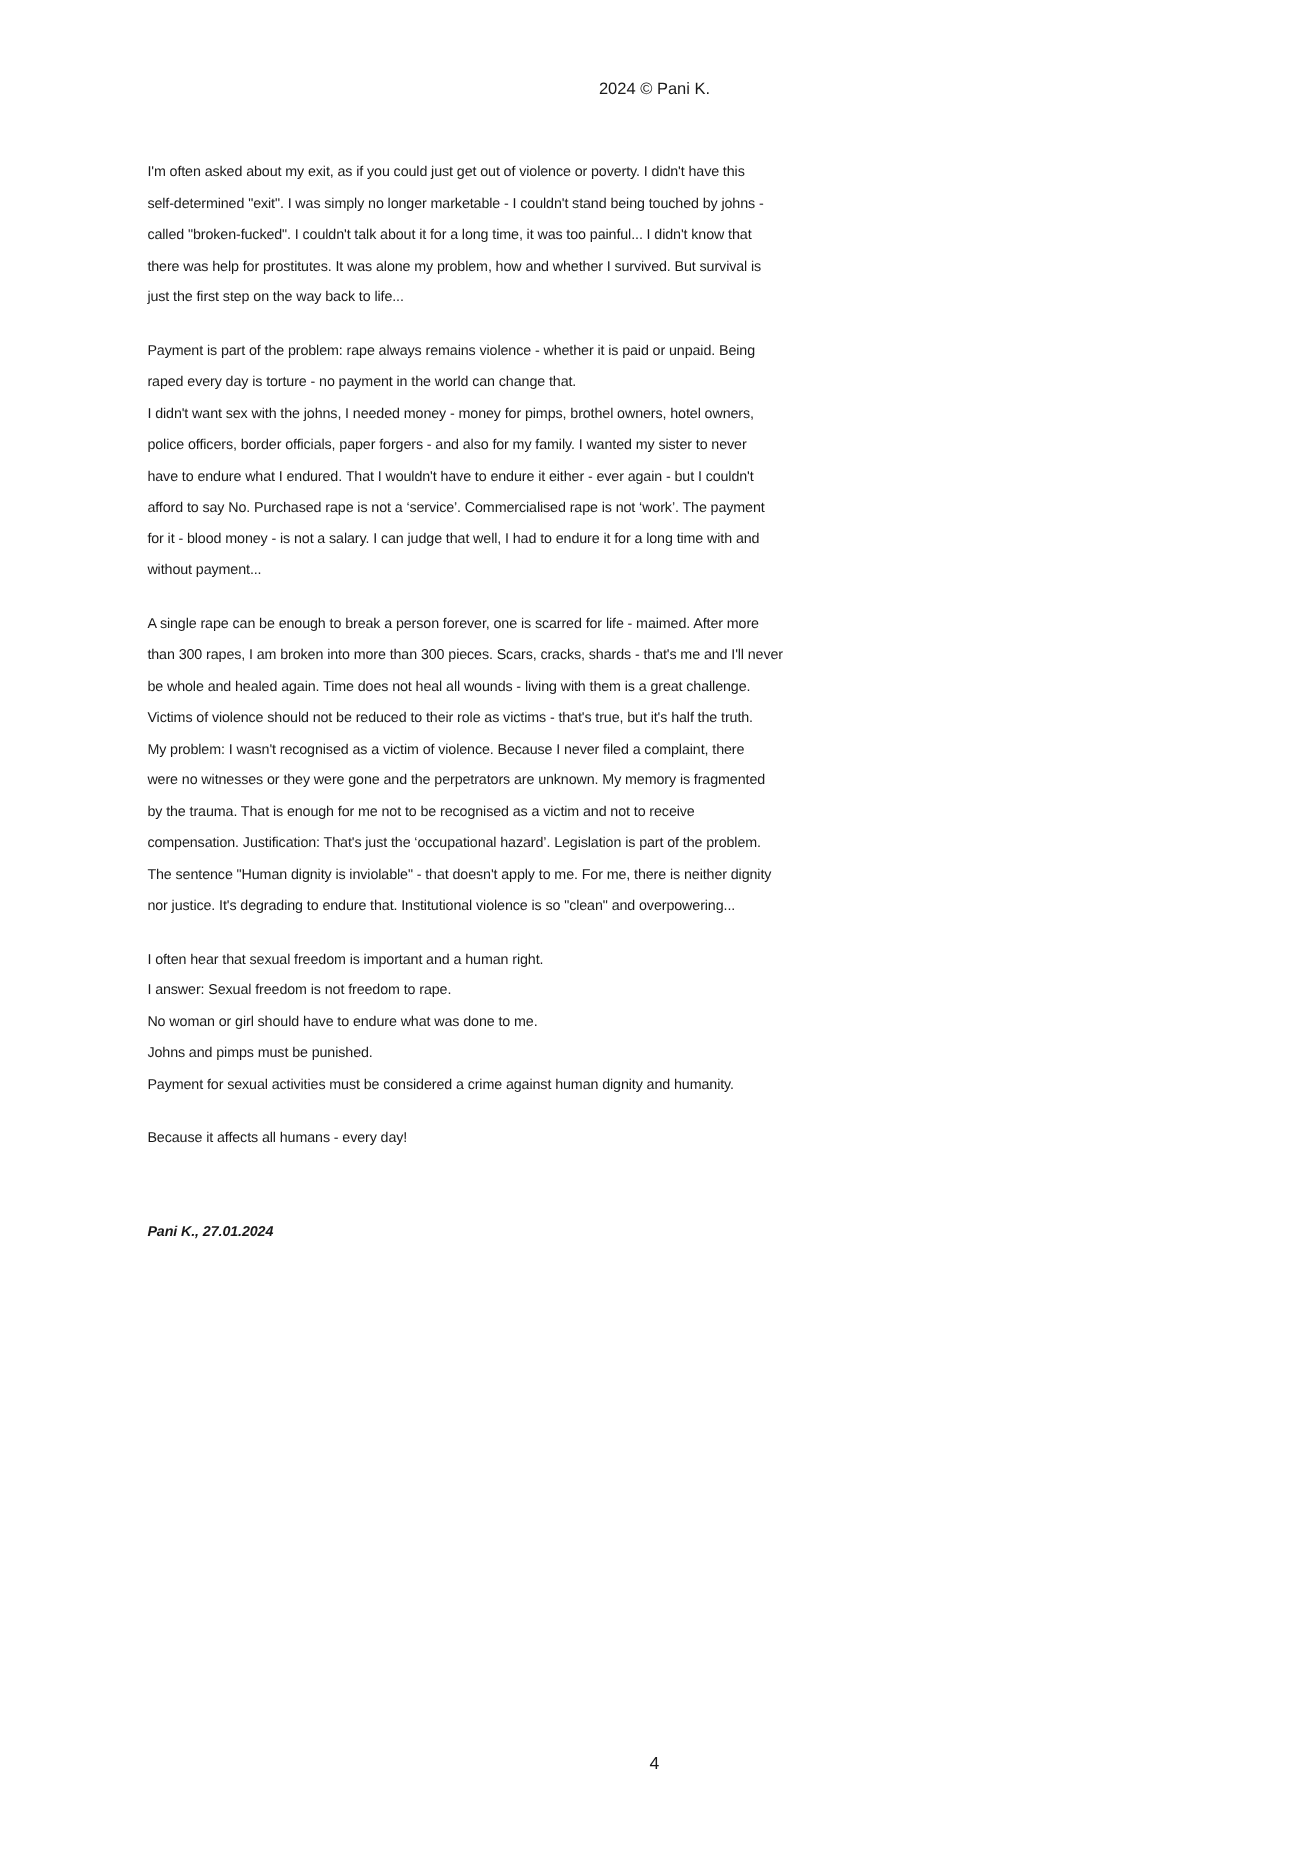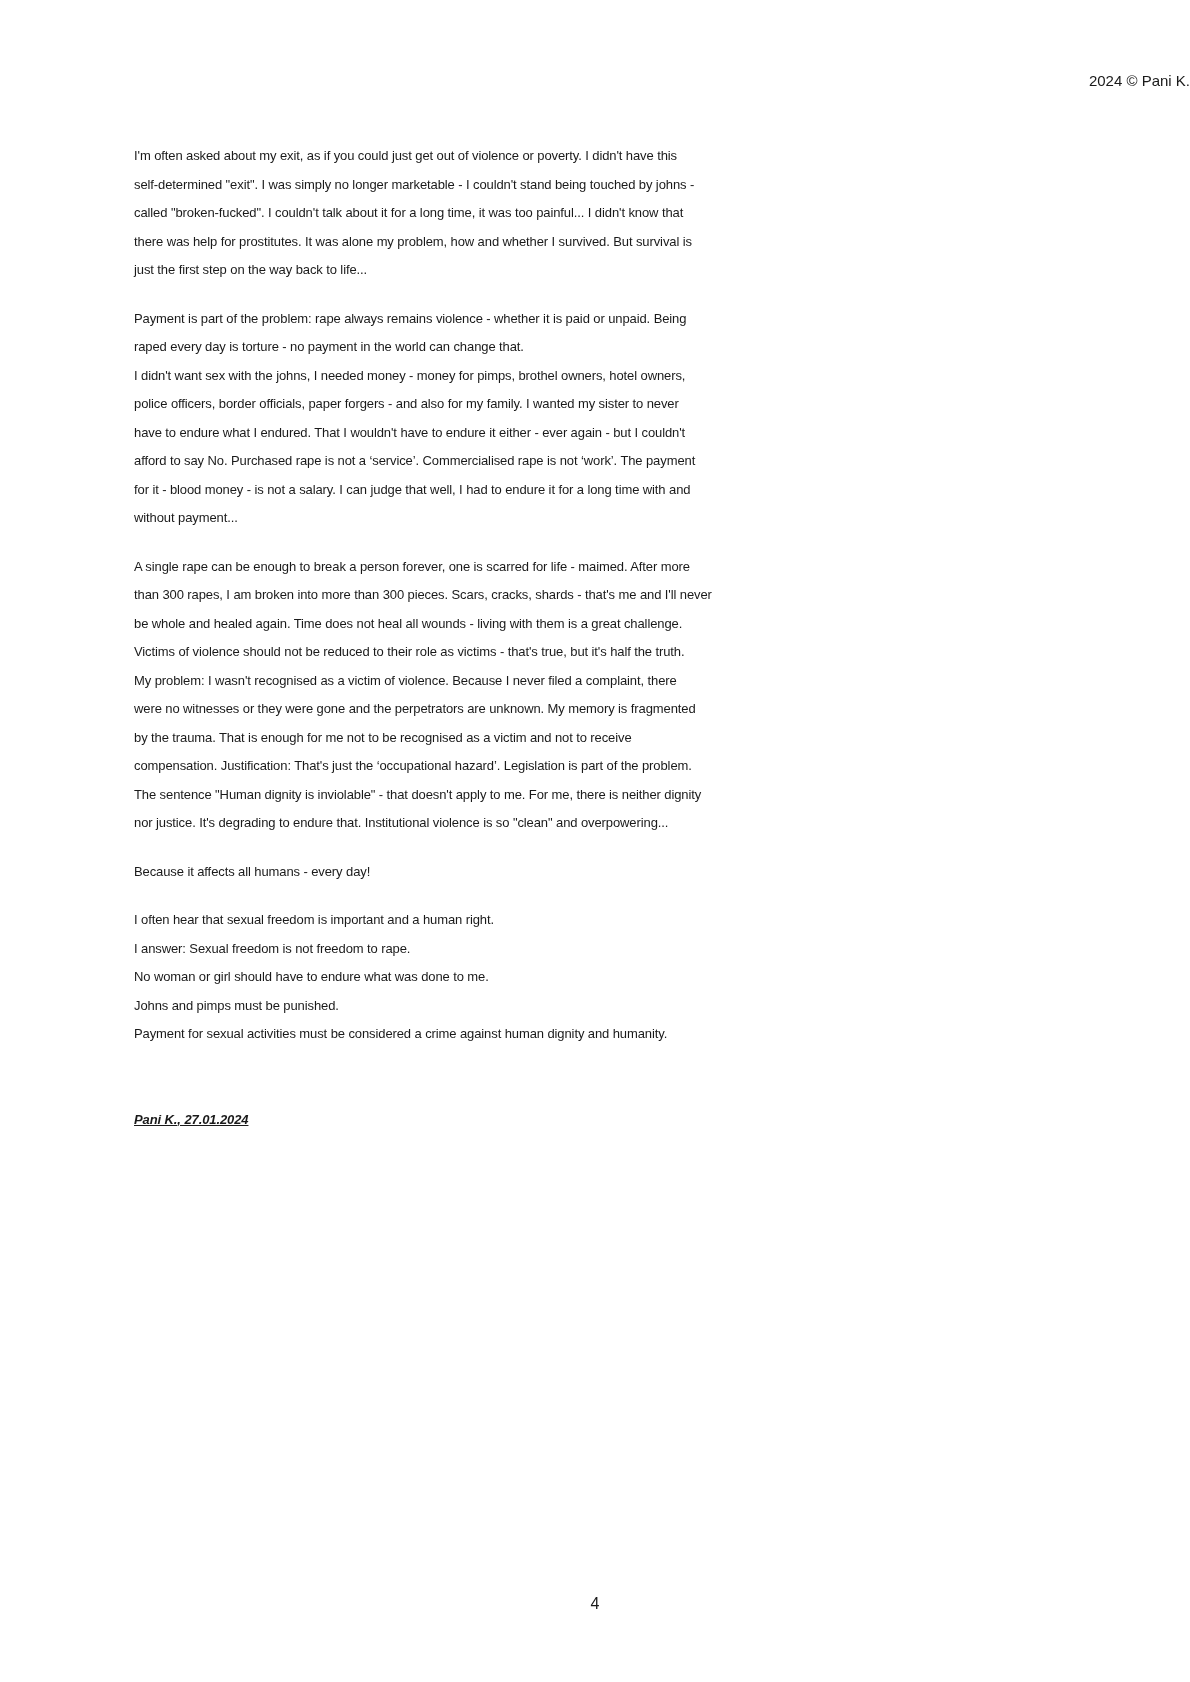--- a/index.html
+++ b/index.html
@@ -14,21 +14,21 @@
     background: #ffffff;
     font-family: "Liberation Sans", "DejaVu Sans", sans-serif;
     color: #1a1a1a;
     overflow: hidden;
   }
   .page-header {
     position: absolute;
     top: 72px;
     left: 0;
     width: 100%;
-    text-align: right;
+    text-align: center;
     font-size: 15px;
     line-height: 18px;
     color: #1a1a1a;
   }
   .content {
     position: absolute;
     top: 142px;
     left: 134px;
     width: 923px;
     font-size: 13px;
@@ -37,21 +37,20 @@
   }
   .para {
     margin: 0 0 20px 0;
     white-space: pre;
   }
   .signature {
     margin: 57px 0 0 0;
     font-weight: bold;
     font-style: italic;
     white-space: pre;
-    text-decoration: underline;
   }
   .page-number {
     position: absolute;
     top: 1594px;
     left: 0;
     width: 100%;
     text-align: center;
     font-size: 16px;
     line-height: 20px;
   }
@@ -84,27 +83,27 @@
 than 300 rapes, I am broken into more than 300 pieces. Scars, cracks, shards - that's me and I'll never
 be whole and healed again. Time does not heal all wounds - living with them is a great challenge.
 Victims of violence should not be reduced to their role as victims - that's true, but it's half the truth.
 My problem: I wasn't recognised as a victim of violence. Because I never filed a complaint, there
 were no witnesses or they were gone and the perpetrators are unknown. My memory is fragmented
 by the trauma. That is enough for me not to be recognised as a victim and not to receive
 compensation. Justification: That's just the ‘occupational hazard’. Legislation is part of the problem.
 The sentence "Human dignity is inviolable" - that doesn't apply to me. For me, there is neither dignity
 nor justice. It's degrading to endure that. Institutional violence is so "clean" and overpowering...</p>
 
-    <p class="para">Because it affects all humans - every day!</p>
-
     <p class="para">I often hear that sexual freedom is important and a human right.
 I answer: Sexual freedom is not freedom to rape.
 No woman or girl should have to endure what was done to me.
 Johns and pimps must be punished.
 Payment for sexual activities must be considered a crime against human dignity and humanity.</p>
+
+    <p class="para">Because it affects all humans - every day!</p>
 
     <p class="signature">Pani K., 27.01.2024</p>
 
   </div>
 
   <div class="page-number">4</div>
 
 </div>
 
 </body></html>

